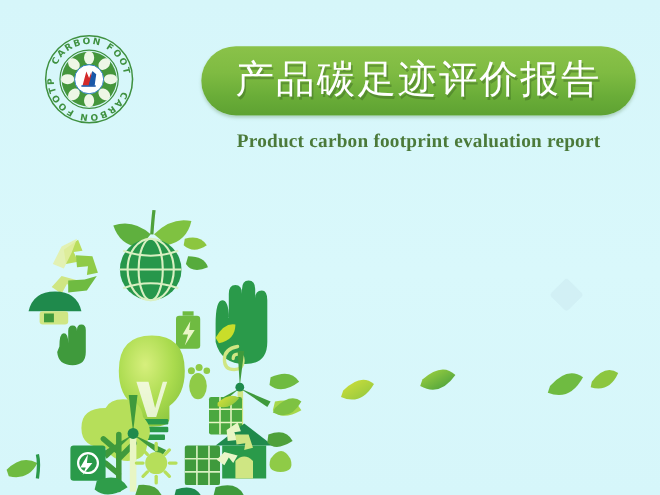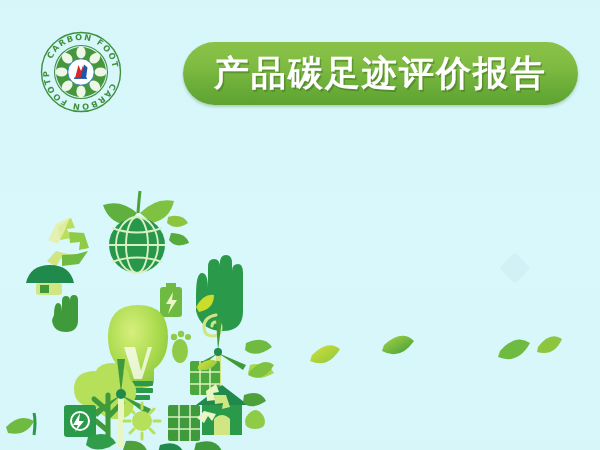--- a/index.html
+++ b/index.html
@@ -53,21 +53,21 @@
     border-radius: 32px;
     background: linear-gradient(180deg, #8ac249 0%, #7fbb42 38%, #6aad38 72%, #5ea232 100%);
     box-shadow: 0 2px 3px rgba(60,110,40,0.28);
     display: flex;
     align-items: center;
     justify-content: center;
   }
   #title-text {
     color: #ffffff;
     font-size: 35px;
-    font-weight: bold;
+    font-weight: normal;
     letter-spacing: 2px;
     line-height: 1;
     text-shadow: 1.5px 2px 0 rgba(60,105,35,0.45);
     font-family: "DejaVu Sans", "Liberation Sans", sans-serif;
     white-space: nowrap;
   }
 
   #subtitle {
     position: absolute;
     left: 183px;
@@ -144,20 +144,21 @@
           <path d="M 40.5,47 L 44,33.5 L 47.5,36.5 L 46,47 Z" fill="#1b58a8"></path>
           <rect x="34" y="46.5" width="13" height="1.4" fill="#1b58a8"></rect>
         </g>
       </svg>
     </div>
 
     <div id="title-banner">
       <span id="title-text">产品碳足迹评价报告</span>
     </div>
 
+    <div id="subtitle">Product carbon footprint evaluation report</div>
   </div>
 
   <div id="artwork">
     <svg width="600" height="295" viewBox="0 0 600 295" aria-hidden="true">
       <defs>
         <radialGradient id="bulbG" cx="40%" cy="32%" r="72%">
           <stop offset="0%" stop-color="#d7ef7d"></stop>
           <stop offset="60%" stop-color="#aadb4e"></stop>
           <stop offset="100%" stop-color="#8cc63f"></stop>
         </radialGradient>

